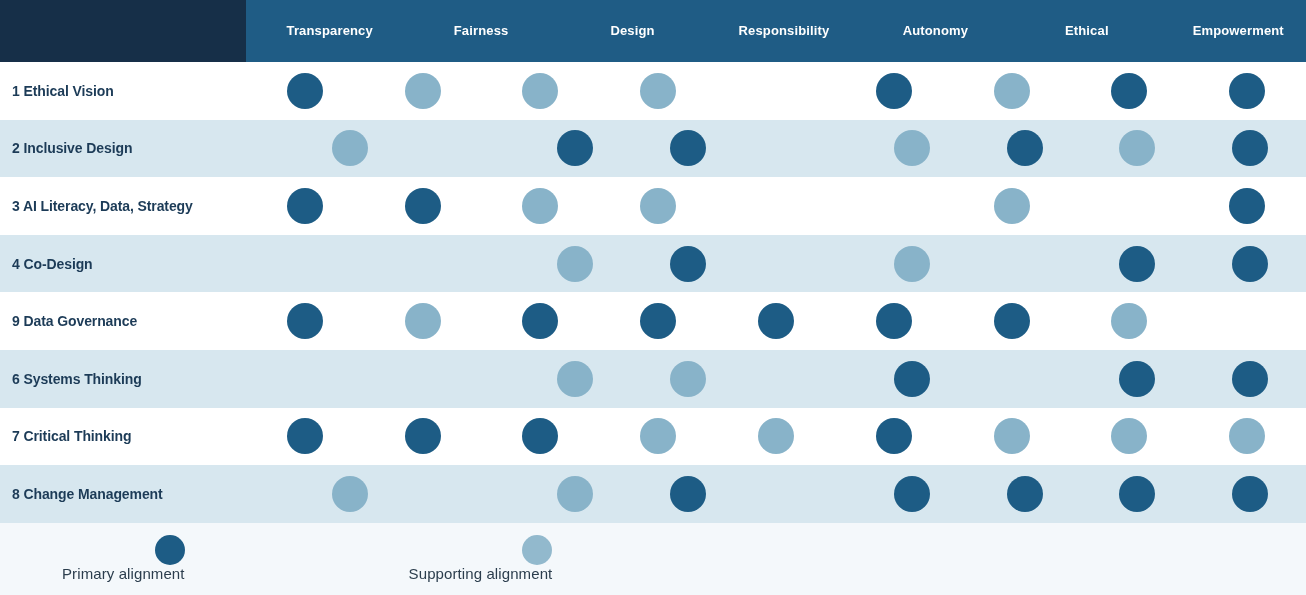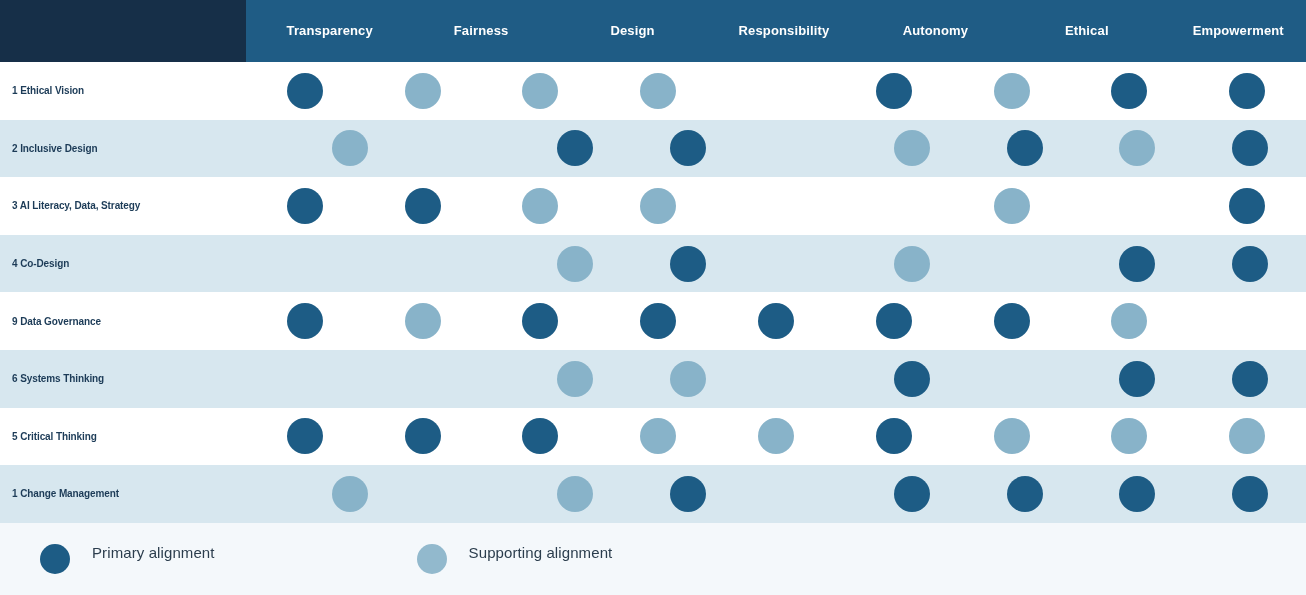--- a/index.html
+++ b/index.html
@@ -70,21 +70,21 @@
     gap: 48px;
   }
   .row-label {
     width: 246px;
     flex: 0 0 246px;
     display: flex;
     align-items: center;
     padding-left: 12px;
     box-sizing: border-box;
     color: #1c3b57;
-    font-size: 10px;
+    font-size: 14px;
     font-weight: bold;
     letter-spacing: -0.1px;
   }
   .row-cells {
     flex: 1 1 auto;
     display: flex;
   }
   .cell {
     flex: 1 1 0;
     display: flex;
@@ -104,21 +104,22 @@
   .legend {
     flex: 1 1 auto;
     background: #f4f8fb;
     display: flex;
     align-items: center;
     padding-left: 40px;
     box-sizing: border-box;
   }
   .legend-item {
     display: flex;
-    align-items: flex-start;
+    align-items: flex-end;
+    flex-direction: column;
   }
   .legend-item + .legend-item {
     margin-left: 202px;
   }
   .legend-dot {
     width: 30px;
     height: 30px;
     border-radius: 50%;
     flex: 0 0 30px;
   }
@@ -336,21 +337,21 @@
           </div>
           <div class="cell">
             <span class="dot primary"></span>
           </div>
           <div class="cell">
             <span class="dot primary"></span>
           </div>
         </div>
       </div>
       <div class="row">
-        <div class="row-label">5 Critical Thinking</div>
+        <div class="row-label">7 Critical Thinking</div>
         <div class="row-cells">
           <div class="cell">
             <span class="dot primary"></span>
           </div>
           <div class="cell">
             <span class="dot primary"></span>
           </div>
           <div class="cell">
             <span class="dot primary"></span>
           </div>
@@ -368,21 +369,21 @@
           </div>
           <div class="cell">
             <span class="dot supporting"></span>
           </div>
           <div class="cell">
             <span class="dot supporting"></span>
           </div>
         </div>
       </div>
       <div class="row alt">
-        <div class="row-label">1 Change Management</div>
+        <div class="row-label">8 Change Management</div>
         <div class="row-cells">
           <div class="cell">
             <span class="dot supporting"></span>
           </div>
           <div class="cell">
             <span class="dot none"></span>
           </div>
           <div class="cell">
             <span class="dot supporting"></span>
           </div>

